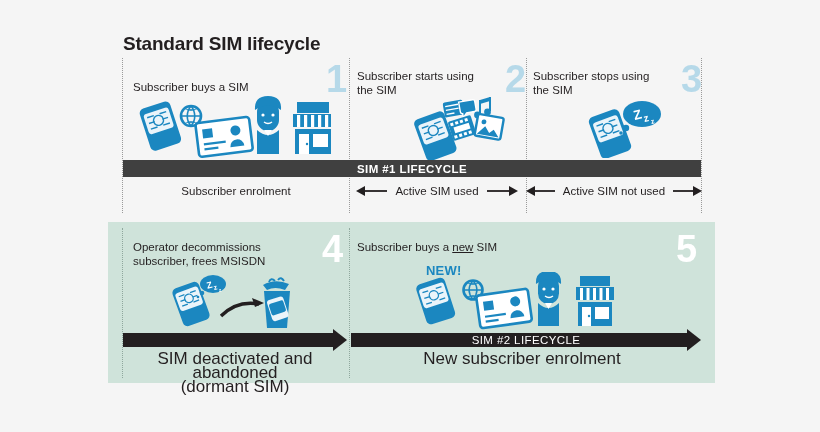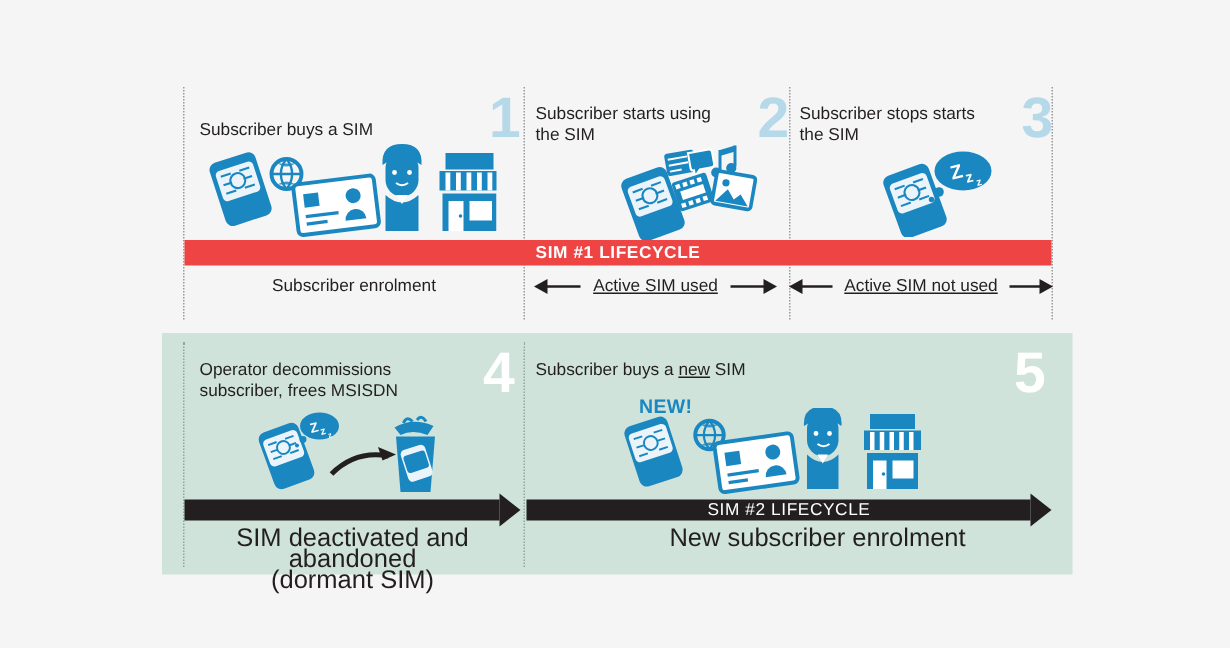--- a/index.html
+++ b/index.html
@@ -41,35 +41,35 @@
   .step-num{
     position:absolute;
     font-size:38px;font-weight:bold;line-height:34px;
     color:#b6d9e9;
   }
   .step-num.white{color:#ffffff;}
 
   
   .bar1{
     position:absolute;left:123px;top:160px;width:578px;height:17px;
-    background:#ef4444;
+    background:#404040;
     color:#fff;font-size:11.5px;font-weight:bold;letter-spacing:0.4px;
     display:flex;align-items:center;justify-content:center;
   }
   
   .cap1{
     position:absolute;top:183px;height:16px;
     font-size:11.5px;color:#231f20;
     display:flex;align-items:center;justify-content:center;
   }
   .cap1.c1{left:123px;width:226px;text-align:right;}
   .cap1.c2{left:349px;width:176px;}
   .cap1.c3{left:526px;width:176px;}
   .dblarrow{display:flex;align-items:center;gap:7px;}
-  .dblarrow .txt{white-space:nowrap;text-decoration:underline;}
+  .dblarrow .txt{white-space:nowrap;}
 
   
   .green{
     position:absolute;left:108px;top:222px;width:607px;height:161px;
     background:#cfe3da;
   }
   .low-block{
     position:absolute;left:122px;top:228px;width:580px;height:150px;
     border-left:1px dotted #8fa79d;
     box-sizing:border-box;
@@ -104,20 +104,21 @@
     padding-left:12px;
   }
   .icons{position:absolute;}
   .u{ text-decoration:underline; }
 </style>
 </head>
 <body>
 
 <div class="canvas">
 
+  <div class="title">Standard SIM lifecycle</div>
 
   <div class="top-block">
     <div class="vdiv d1"></div>
     <div class="vdiv d2"></div>
   </div>
 
   <div class="step-label" style="left:133px;top:69px;width:190px;margin-top:11px;">Subscriber buys a SIM</div>
   <div class="step-num" style="left:326px;top:62px;">1</div>
 
   <svg class="icons" style="left:131px;top:96px;" width="200" height="62" viewBox="0 0 200 62">
@@ -208,21 +209,21 @@
         </g>
       <rect x="52" y="31" width="16" height="6" fill="#fff"></rect>
     </g>
     <g transform="rotate(10 88 34)">
       <rect x="74" y="22" width="26" height="22" rx="2" fill="#fff" stroke="#1b87c0" stroke-width="2.4"></rect>
       <circle cx="81" cy="29" r="2.4" fill="#1b87c0"></circle>
       <path d="M76 42 l7 -9 l5 6 l4 -4 l6 7 z" fill="#1b87c0"></path>
     </g>
   </svg>
 
-  <div class="step-label" style="left:533px;top:69px;width:160px;">Subscriber stops starts
+  <div class="step-label" style="left:533px;top:69px;width:160px;">Subscriber stops using
 the SIM</div>
   <div class="step-num" style="left:681px;top:62px;">3</div>
 
   <svg class="icons" style="left:578px;top:98px;" width="86" height="60" viewBox="0 0 86 60">
     <g transform="rotate(-20 32 36)">
       <rect x="16" y="14" width="32" height="44" rx="5" fill="#1b87c0"></rect>
       <path d="M22 20 h20 a3 3 0 0 1 3 3 v15 a3 3 0 0 1 -3 3 h-20 a3 3 0 0 1 -3 -3 v-15 a3 3 0 0 1 3 -3 z" fill="#eaf4fa"></path>
       <path d="M22 24 h7 M35 24 h7 M22 30 h6 M36 30 h6 M22 36 h7 M35 36 h7" stroke="#1b87c0" stroke-width="1.4" fill="none"></path>
       <circle cx="32" cy="30" r="5" fill="none" stroke="#1b87c0" stroke-width="1.4"></circle>
     </g>
@@ -363,15 +364,15 @@
     <div class="lab"></div>
   </div>
   <div class="cap2" style="left:123px;top:352px;width:224px;white-space:pre-line;">SIM deactivated and abandoned
 (dormant SIM)</div>
 
   <div class="arrowbar" style="left:351px;top:329px;width:350px;">
     <div class="shaft" style="width:336px;"></div>
     <div class="head" style="left:336px;"></div>
     <div class="lab">SIM #2 LIFECYCLE</div>
   </div>
-  <div class="cap2" style="left:370px;top:352px;width:350px;white-space:pre-line;">New subscriber enrolment</div>
+  <div class="cap2" style="left:347px;top:352px;width:350px;white-space:pre-line;">New subscriber enrolment</div>
 
 </div>
 
 </body></html>

